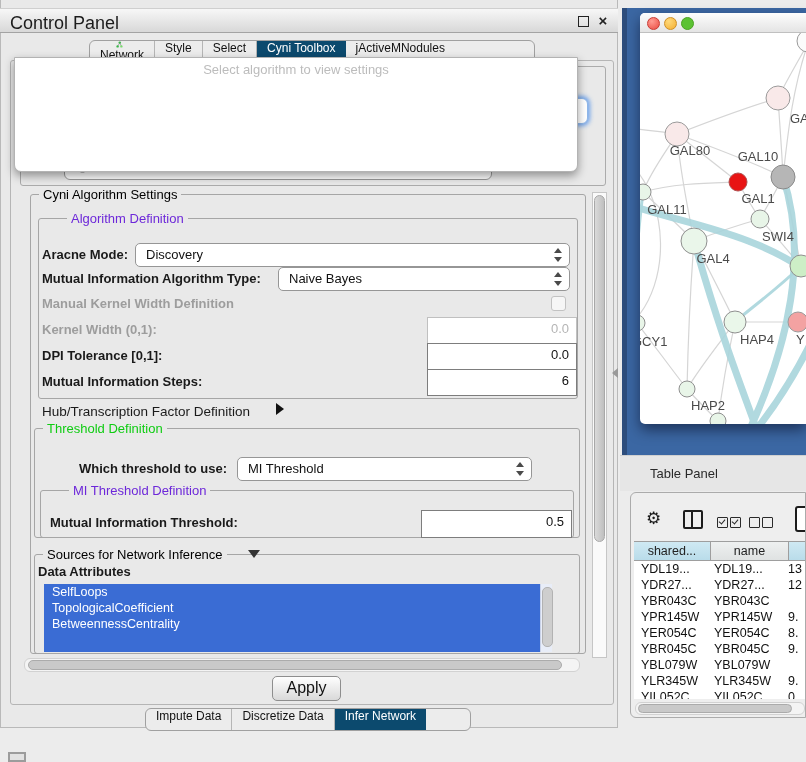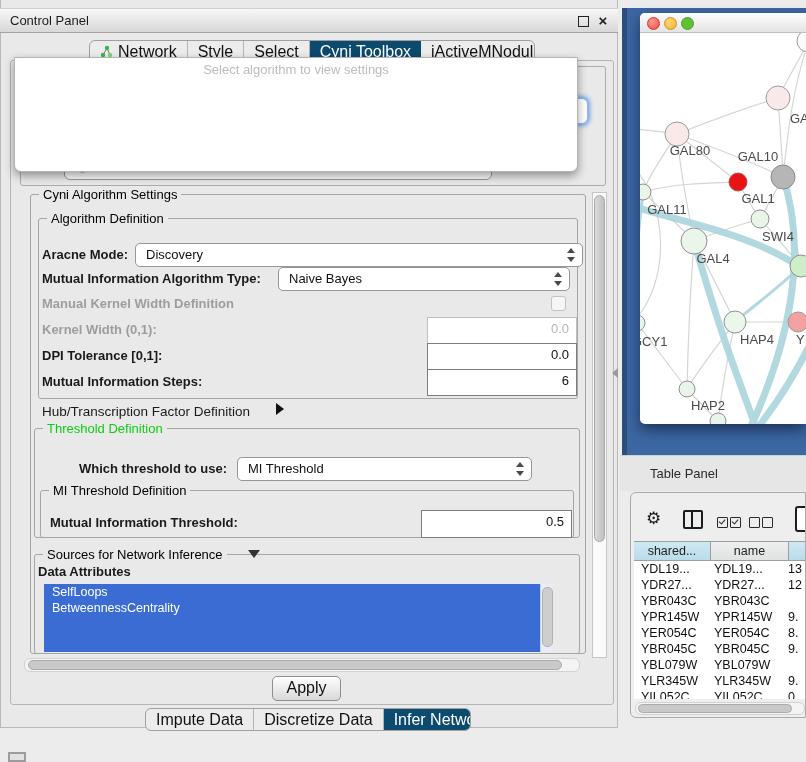--- a/index.html
+++ b/index.html
@@ -9,30 +9,30 @@
     font-family:"Liberation Sans","DejaVu Sans",sans-serif;
     -webkit-font-smoothing:antialiased;
   }
   .abs{position:absolute;box-sizing:border-box;}
   
   .cp-window{left:0;top:8;width:618px;height:728px;background:#e9e9e9;
     border:1px solid #b9b9b9;border-top:none;}
   .titlebar{left:0;top:8px;width:618px;height:25px;
     background:linear-gradient(#f7f7f7,#d8d8d8);
     border-bottom:1px solid #a3a3a3;border-top:1px solid #cfcfcf;}
-  .titlebar .title{position:absolute;left:10px;top:4px;font-size:13px;color:#1c1c1c;}
+  .titlebar .title{position:absolute;left:10px;top:4px;font-size:18px;color:#1c1c1c;}
   .win-btn{position:absolute;top:5px;width:14px;height:14px;color:#222;
     font-size:13px;line-height:14px;text-align:center;cursor:default;}
   .float-glyph{display:inline-block;width:9px;height:9px;border:1.6px solid #222;margin-top:2px;}
   .close-glyph{font-weight:bold;font-size:15px;}
   
   .tabbar{left:89px;top:40px;width:446px;height:23px;border:1px solid #a0a0a0;
     border-radius:6px;background:#ececec;display:flex;overflow:hidden;}
   .tab{height:100%;display:flex;align-items:center;
-    font-size:16px;color:#111;border-right:1px solid #b5b5b5;padding:0 10px;white-space:nowrap;}
+    font-size:12px;color:#111;border-right:1px solid #b5b5b5;padding:0 10px;white-space:nowrap;flex-direction:column;}
   .tab:last-child{border-right:none;}
   .tab.sel{background:#0c4a6e;color:#fff;border-right:none;}
   .net-ico{width:13px;height:13px;margin-right:5px;}
   
   .outer-panel{left:10px;top:60px;width:604px;height:645px;
     border:1px solid #b5b5b5;border-radius:3px;background:#e9e9e9;}
   .hidden-group{left:20px;top:66px;width:586px;height:120px;
     border:1px solid #ababab;border-radius:3px;}
   .hidden-combo{left:64px;top:150px;width:428px;height:30px;background:#fff;
     border:1px solid #9a9a9a;border-radius:6px;font-size:13px;color:#b0b0b0;
@@ -46,21 +46,21 @@
     box-shadow:0 4px 10px rgba(0,0,0,.38);z-index:50;}
   .dd-placeholder{position:absolute;left:0;top:4px;width:100%;text-align:center;
     font-size:13px;color:#bcbcbc;}
   .dd-items{position:absolute;left:0;top:22px;width:100%;}
   .dd-item{font-size:13px;color:#000;padding:0 0 0 18px;height:15.5px;line-height:15.5px;white-space:nowrap;}
   .dd-item.bold{font-weight:bold;}
   
   .gbox{border:1px solid #a6a6a6;border-radius:3px;}
   .gtitle{position:absolute;top:-8px;left:8px;background:#e9e9e9;padding:0 4px;
     font-size:13px;white-space:nowrap;}
-  .blue{color:#000000;}
+  .blue{color:#6d28d9;margin-left:20px;}
   .green{color:#0fcc12;}
   .lbl{position:absolute;font-size:13px;font-weight:bold;color:#1a1a1a;white-space:nowrap;}
   .lbl.dis{color:#9d9d9d;}
   .combo{position:absolute;background:#fff;border:1px solid #969696;border-radius:5px;
     font-size:13px;color:#111;}
   .combo .cv{position:absolute;left:10px;top:3px;}
   .combo-arrows{position:absolute;right:6px;top:3px;width:9px;height:16px;}
   .combo-arrows:before{content:"";position:absolute;top:1px;left:0;
     border-left:4.5px solid transparent;border-right:4.5px solid transparent;
     border-bottom:5px solid #4a4a4a;}
@@ -168,21 +168,21 @@
 
 <div class="abs gbox" style="left:30px;top:194px;width:556px;height:460px;">
   <span class="gtitle">Cyni Algorithm Settings</span>
 </div>
 
 <div class="abs gbox" style="left:38px;top:218px;width:540px;height:181px;">
   <span class="gtitle blue">Algorithm Definition</span>
 </div>
 
 <span class="abs lbl" style="left:42px;top:247px;">Aracne Mode:</span>
-<div class="combo" style="left:135px;top:243px;width:433px;height:22px;padding-left:13px;">
+<div class="combo" style="left:135px;top:243px;width:433px;height:22px;">
   <span class="cv">Discovery</span>
   <span class="combo-arrows"></span>
 </div>
 
 <span class="abs lbl" style="left:42px;top:271px;">Mutual Information Algorithm Type:</span>
 <div class="combo" style="left:278px;top:267px;width:290px;height:22px;">
   <span class="cv">Naive Bayes</span>
   <span class="combo-arrows"></span>
 </div>
 
@@ -218,20 +218,21 @@
 <div class="field" style="left:421px;top:510px;width:142px;height:23px;">0.5</div>
 
 <div class="abs gbox" style="left:34px;top:554px;width:546px;height:100px;">
   <span class="gtitle">Sources for Network Inference</span>
 </div>
 <span class="tri-down" style="left:248px;top:550px;"></span>
 <span class="abs lbl" style="left:38px;top:564px;">Data Attributes</span>
 
 <div class="attr-list" style="left:44px;top:584px;width:508px;height:68px;">
   <div class="attr-item">SelfLoops</div>
+  <div class="attr-item">TopologicalCoefficient</div>
   <div class="attr-item">BetweennessCentrality</div>
 </div>
 <div class="list-scroll" style="left:540px;top:584px;height:68px;">
   <div class="list-thumb" style="top:3px;height:58px;"></div>
 </div>
 
 <div class="hscroll" style="left:24px;top:658px;width:554px;height:12px;">
   <div class="hthumb" style="left:3px;width:532px;height:8px;"></div>
 </div>
 <div class="vscroll" style="left:592px;top:192px;width:13px;height:464px;">

